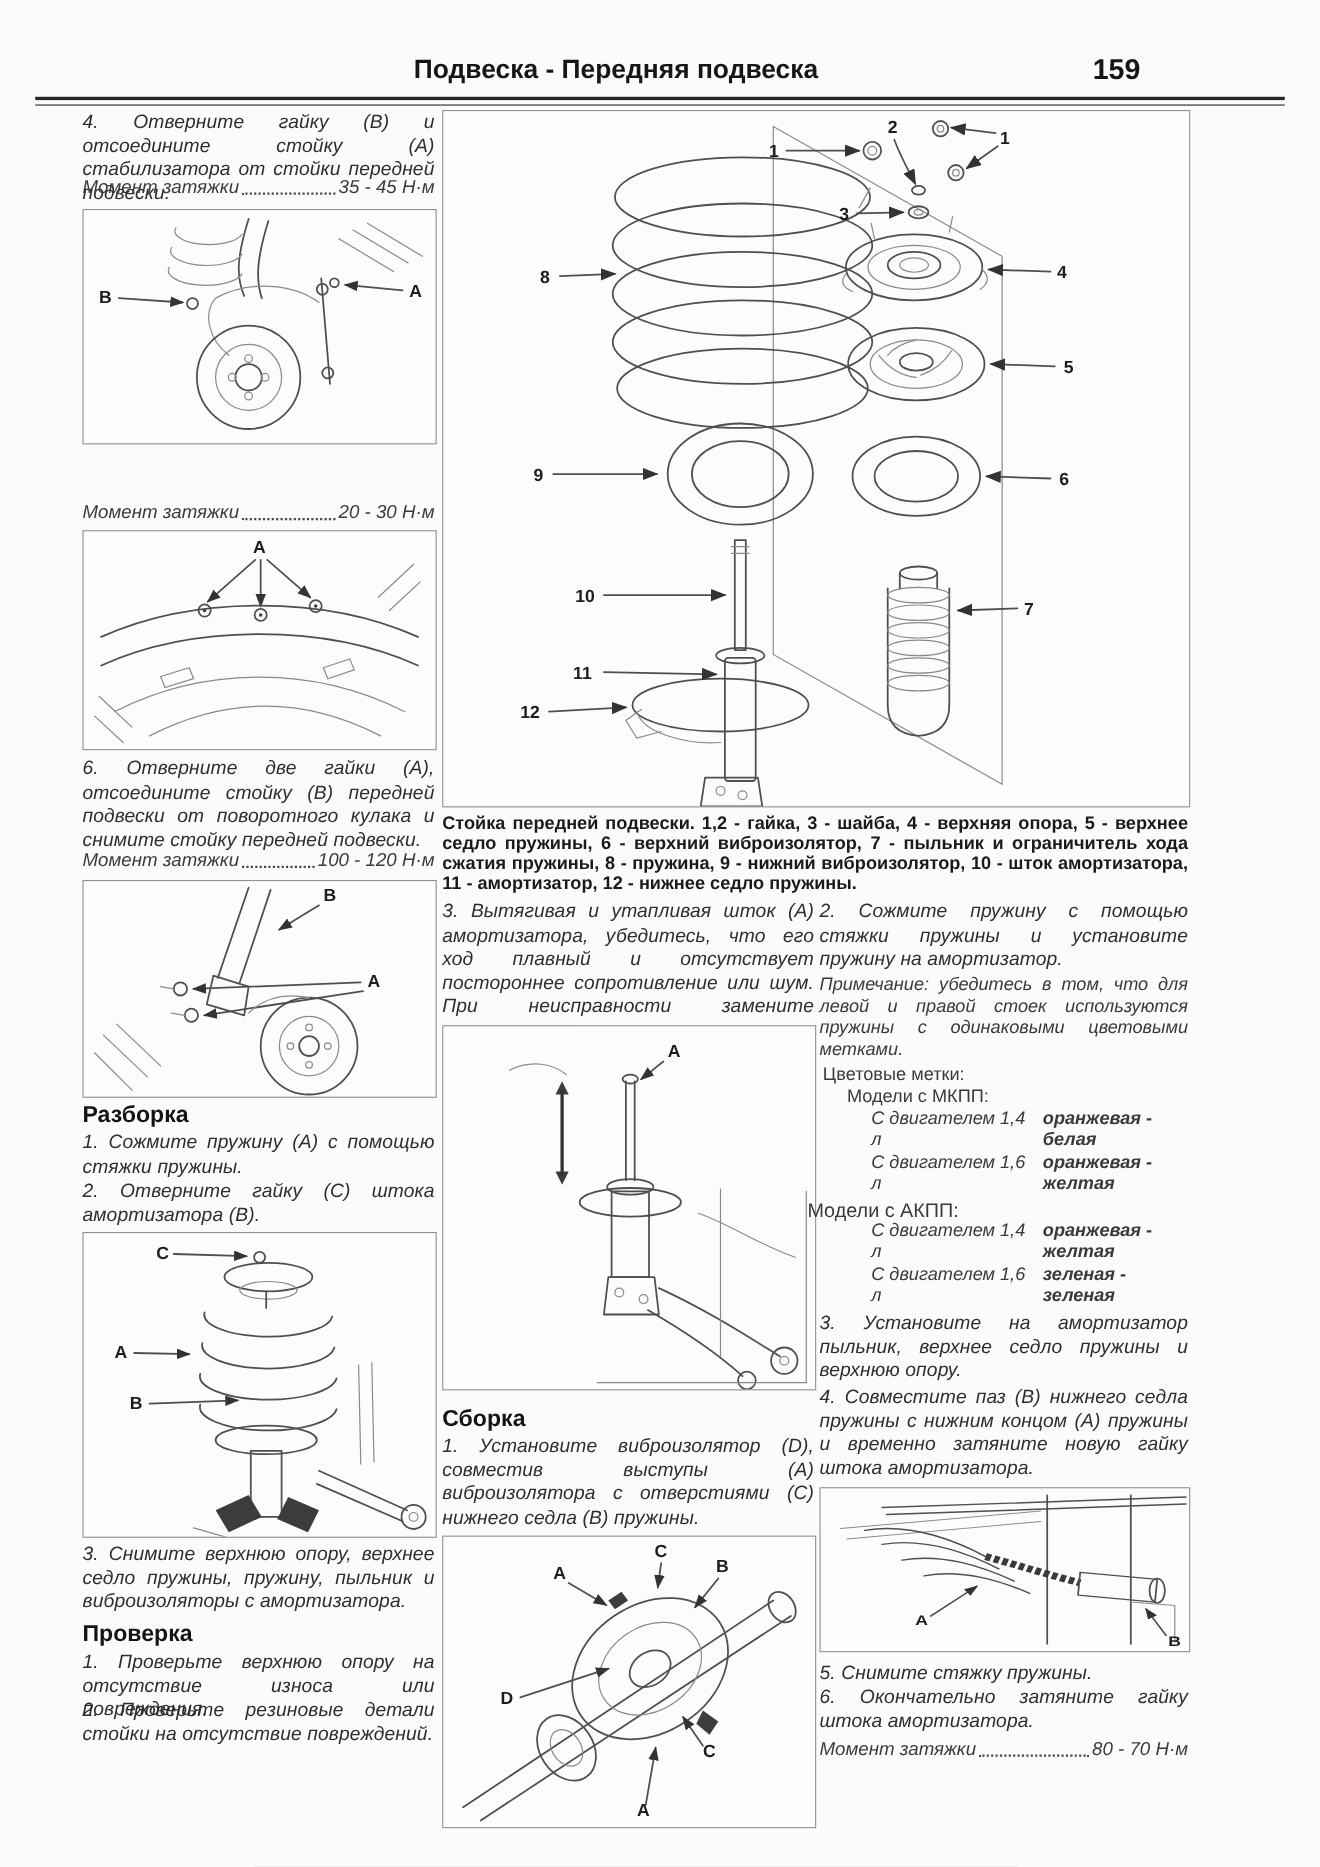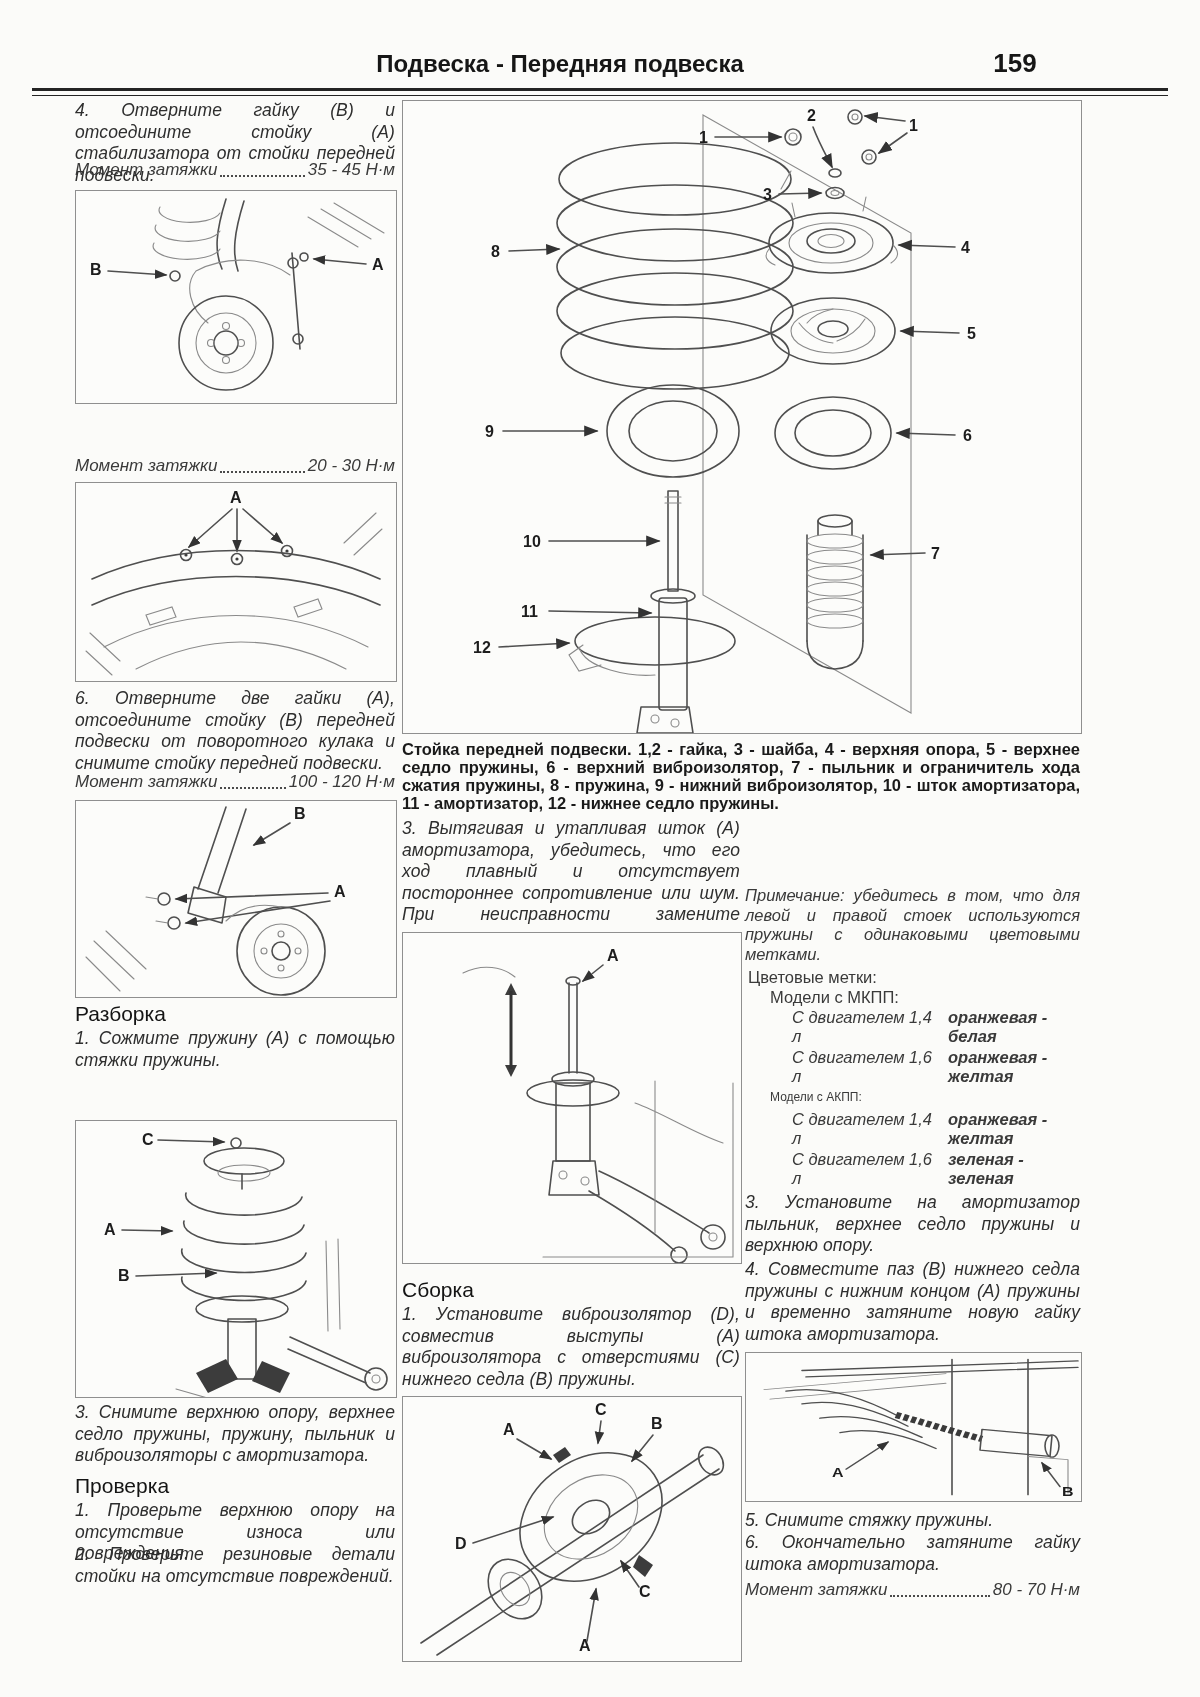--- a/index.html
+++ b/index.html
@@ -1,20 +1,20 @@
 <!DOCTYPE html>
 <html><head>
 <meta charset="utf-8">
 <style>
   html,body{margin:0;padding:0;background:#d9d9d9;}
   .page{position:relative;width:1200px;height:1697px;margin:0 auto;background:#fbfbf9;
         font-family:"Liberation Sans",sans-serif;color:#2e2e2e;overflow:hidden;}
   .abs{position:absolute;}
   .para{font-size:17.5px;line-height:21.5px;text-align:justify;letter-spacing:.1px;font-style:italic;}
-  .h2{font-size:21px;font-weight:normal;color:#141414;}
+  .h2{font-size:21px;font-weight:bold;color:#141414;}
   .torque{display:flex;align-items:flex-end;font-style:italic;font-size:17px;color:#3a3a3a;}
   .torque .lead{flex:1;border-bottom:2.5px dotted #4a4a4a;margin:0 3px 3px 3px;}
   .listrow{display:flex;align-items:flex-end;font-style:italic;font-size:16.5px;line-height:19px;color:#3a3a3a;}
   .listrow .lead{flex:1;border-bottom:2px dotted #4a4a4a;margin:0 2px 3px 2px;}
   .listrow .val{text-align:left;max-width:132px;font-weight:bold;}
   .figbox{border:1.5px solid #8f8f8f;background:#fcfcfa;}
   .caption{font-weight:bold;font-size:16.5px;line-height:18px;text-align:justify;color:#1a1a1a;}
   .hdr-title{font-size:24px;font-weight:bold;color:#161616;text-align:center;}
   .hdr-num{font-size:26px;font-weight:bold;color:#161616;}
   .rule{border-top:3.5px solid #242424;border-bottom:1.5px solid #242424;height:4px;}
@@ -136,20 +136,21 @@
         <circle class="thin" cx="222" cy="150" r="3"></circle>
       <circle class="thin" cx="205" cy="167" r="3"></circle>
         <circle class="thin" cx="188" cy="150" r="3"></circle>
       <path class="thin" d="M150,120 C165,105 185,102 205,106"></path>
       <path class="thin" d="M18,140 L58,178 M10,156 L44,190 M30,130 L70,168"></path>
     </svg>
   </div>
 
   <div class="abs h2" style="left:75px;top:1002px;width:320px">Разборка</div>
   <div class="abs para" style="left:75px;top:1028px;width:320px">1. Сожмите пружину (A) с помощью стяжки пружины.</div>
+  <div class="abs para" style="left:75px;top:1072px;width:320px">2. Отверните гайку (C) штока амортизатора (B).</div>
 
   <div class="abs figbox" style="left:75px;top:1120px;width:320px;height:276px">
     <svg viewBox="0 0 320 276" preserveAspectRatio="none">
       <defs>
           <marker id="mkD" markerWidth="9" markerHeight="8" refX="7" refY="3" orient="auto">
             <path d="M0,0 L8,3 L0,6 Z" fill="#333"></path>
           </marker>
         </defs>
       <text x="66" y="24">C</text>
       <path class="ln" d="M82,19 L148,21" marker-end="url(#mkD)"></path>
@@ -335,38 +336,39 @@
       <path class="ln" d="M114,42 L148,62" marker-end="url(#mkG)"></path>
       <text x="52" y="152">D</text>
       <path class="ln" d="M70,146 L150,120" marker-end="url(#mkG)"></path>
       <text x="236" y="200">C</text>
       <path class="ln" d="M236,190 L218,164" marker-end="url(#mkG)"></path>
       <text x="176" y="254">A</text>
       <path class="ln" d="M184,244 L193,192" marker-end="url(#mkG)"></path>
     </svg>
   </div>
 
+  <div class="abs para" style="left:745px;top:818px;width:335px">2. Сожмите пружину с помощью стяжки пружины и установите пружину на амортизатор.</div>
   <div class="abs note" style="left:745px;top:886px;width:335px">
     <span class="u">Примечание:</span><span> убедитесь в том, что для левой и правой стоек используются пружины с одинаковыми цветовыми метками.</span>
   </div>
   <div class="abs ital" style="left:748px;top:968px;width:330px;font-size:16.5px">Цветовые метки:</div>
   <div class="abs ital" style="left:770px;top:988px;width:308px;font-size:16.5px">Модели с МКПП:</div>
 
   <div class="abs listrow" style="left:792px;top:1008px;width:288px">
     <span>С двигателем 1,4 л</span>
     <span class="lead"></span>
     <span class="val">оранжевая - белая</span>
   </div>
   <div class="abs listrow" style="left:792px;top:1048px;width:288px">
     <span>С двигателем 1,6 л</span>
     <span class="lead"></span>
     <span class="val">оранжевая - желтая</span>
   </div>
 
-  <div class="abs ital" style="left:770px;top:1090px;width:308px;font-size:12px">Модели с АКПП:</div>
+  <div class="abs ital" style="left:734px;top:1090px;width:308px;font-size:18px">Модели с АКПП:</div>
 
   <div class="abs listrow" style="left:792px;top:1110px;width:288px">
     <span>С двигателем 1,4 л</span>
     <span class="lead"></span>
     <span class="val">оранжевая - желтая</span>
   </div>
   <div class="abs listrow" style="left:792px;top:1150px;width:288px">
     <span>С двигателем 1,6 л</span>
     <span class="lead"></span>
     <span class="val">зеленая - зеленая</span>

